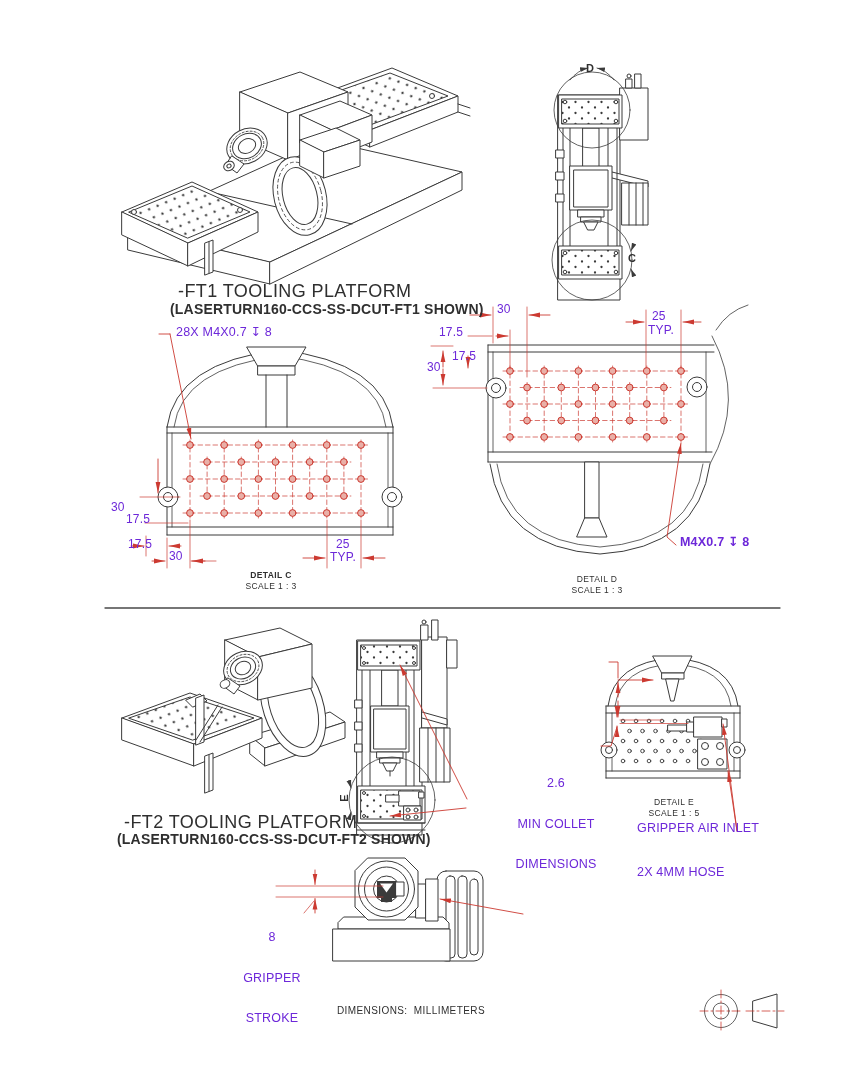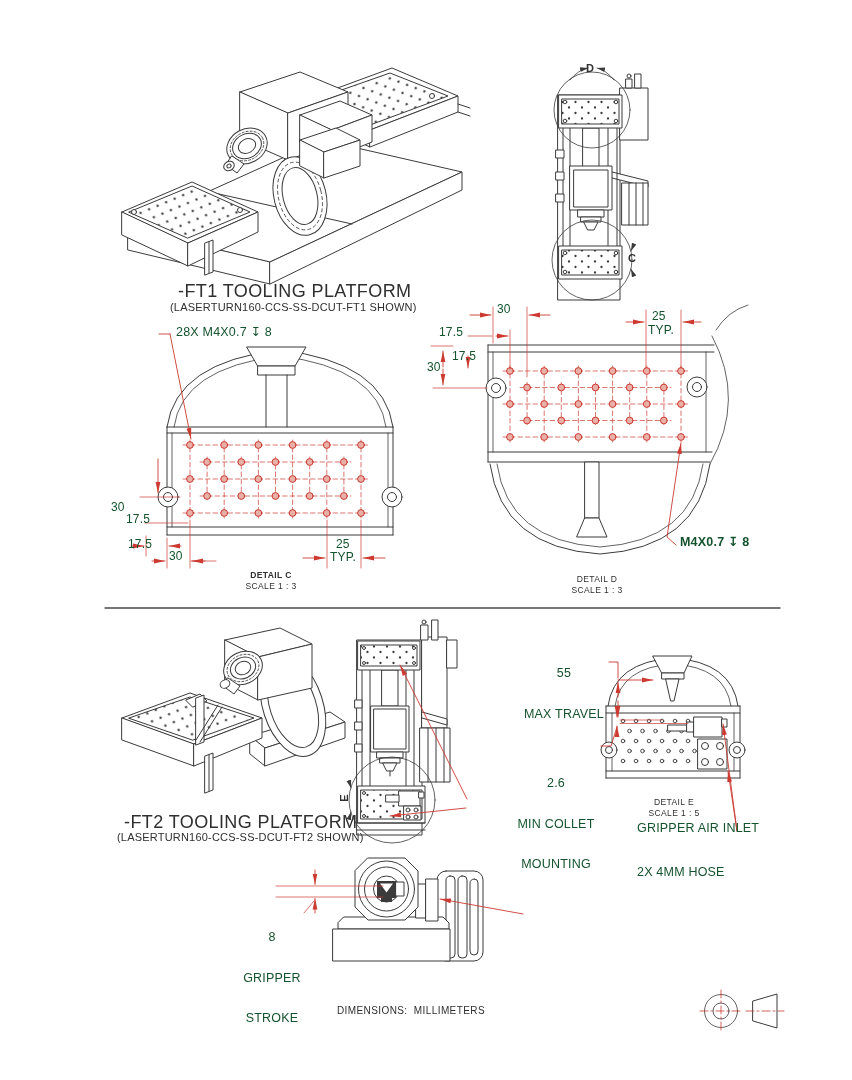--- a/index.html
+++ b/index.html
@@ -18,25 +18,25 @@
   .art .div{stroke:#4a4a4a;stroke-width:1.3;}
   .art .rd{stroke:#cc3a31;stroke-width:.9;}
   .art .rdt{stroke:#cc3a31;stroke-width:.7;}
   .art .cl{stroke:#cc3a31;stroke-width:.8;stroke-dasharray:8 3 2 3;}
   .art .mk-r{fill:#cc3a31;stroke:none;}
   .art .mk-b{fill:#3b3b3b;stroke:none;}
   .art .red-holes line{stroke:#cc3a31;stroke-width:.7;stroke-dasharray:4.5 3;}
   .art .red-holes circle{stroke:#cc3a31;fill:#e9b0a8;stroke-width:1;}
   .art .bk-holes circle{stroke:#3b3b3b;fill:#fff;stroke-width:.9;}
   .t{position:absolute;white-space:pre;}
-  .red{color:#14532d;}
+  .red{color:#6d28d9;}
   .dim{font-size:12px;letter-spacing:.2px;}
   .callout{font-size:12.5px;letter-spacing:.2px;}
   .title{font-size:18px;letter-spacing:.4px;text-align:center;}
-  .subtitle{font-size:11px;text-align:center;letter-spacing:.2px;}
+  .subtitle{font-size:14px;text-align:center;letter-spacing:.2px;font-weight:bold;}
   .detail-label{font-size:8.5px;text-align:center;letter-spacing:.4px;}
   .marker-label{font-size:11px;font-weight:bold;}
   .block{line-height:13.5px;}
   .block span{display:block;}
   .center{text-align:center;}
   .footer-note{font-size:10px;letter-spacing:.4px;}
   .rot90{transform:rotate(-90deg);transform-origin:center;}
 </style>
 </head>
 <body>
@@ -555,29 +555,25 @@
 <div class="t red dim" style="left:452px;top:349px;">17.5</div>
 <div class="t red dim" style="left:427px;top:360px;">30</div>
 <div class="t red callout" style="left:680px;top:534px;font-weight:bold;">M4X0.7 ↧ 8</div>
 <div class="t detail-label" style="left:547px;top:574px;width:100px;">DETAIL D</div>
 <div class="t detail-label" style="left:547px;top:585px;width:100px;">SCALE 1 : 3</div>
 
 <div class="t title" style="left:124px;top:812px;width:188px;">-FT2 TOOLING PLATFORM</div>
 <div class="t subtitle" style="left:117px;top:831px;width:204px;">(LASERTURN160-CCS-SS-DCUT-FT2 SHOWN)</div>
 <div class="t marker-label rot90" style="left:340px;top:792px;">E</div>
 
-<div class="t red callout block center" style="left:514px;top:640px;width:100px;">
-  <span>55</span>
-  <span>MAX TRAVEL</span>
-</div>
 
 <div class="t red callout block center" style="left:506px;top:750px;width:100px;">
   <span>2.6</span>
   <span>MIN COLLET</span>
-  <span>MOUNTING</span>
+  <span>DIMENSIONS</span>
 </div>
 
 
 <div class="t detail-label" style="left:624px;top:797px;width:100px;">DETAIL E</div>
 <div class="t detail-label" style="left:624px;top:808px;width:100px;">SCALE 1 : 5</div>
 
 <div class="t red callout block" style="left:597px;top:792px;line-height:14.5px;margin-left:40px;">
   <span>GRIPPER AIR INLET</span>
   <span>2X 4MM HOSE</span>
 </div>

